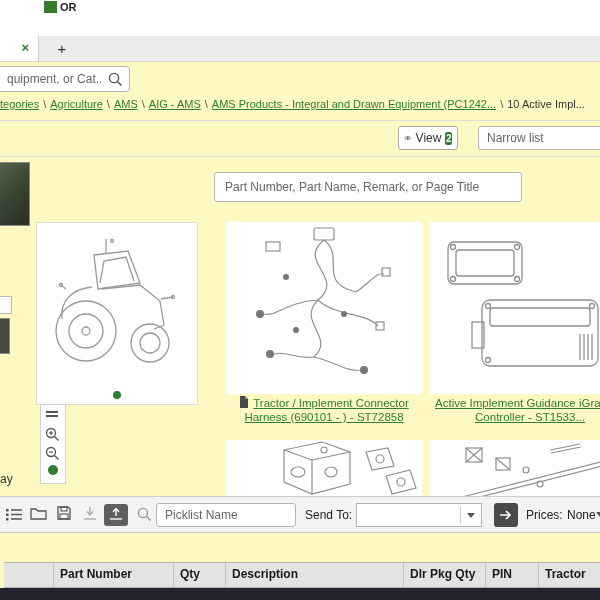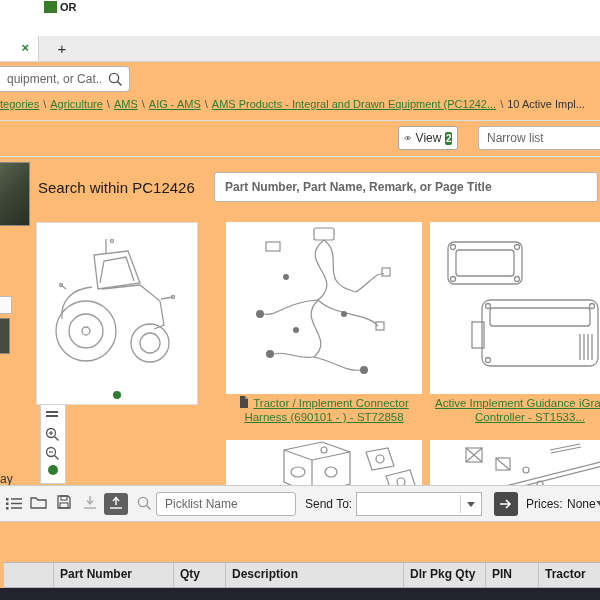--- a/index.html
+++ b/index.html
@@ -1,16 +1,16 @@
 <!DOCTYPE html>
 <html><head>
 <meta charset="utf-8">
 <style>
   html,body{margin:0;padding:0;background:#fff;}
-  #app{position:relative;width:600px;height:600px;overflow:hidden;background:#fdba74;
+  #app{position:relative;width:600px;height:600px;overflow:hidden;background:#fef9c3;
        font-family:"Liberation Sans",sans-serif;color:#222;font-size:12px;}
   .abs{position:absolute;}
   input{font-family:"Liberation Sans",sans-serif;box-sizing:border-box;border:1px solid #b3b3b3;
         border-radius:3px;font-size:12px;color:#333;padding:0 8px;background:#fff;}
   input::placeholder{color:#666;opacity:1;}
   .crumb-link{color:#2E7D32;text-decoration:underline;cursor:pointer;}
   .crumb-sep{color:#555;margin:0 4px;}
   .crumb-current{color:#333;}
   .caption{color:#2E7D32;font-size:11.5px;line-height:14px;text-align:center;cursor:pointer;text-decoration:underline;}
   .hdiv{border-top:1px solid #ddd;height:0;}
@@ -60,22 +60,21 @@
   </div>
   <input class="abs" style="left: 478px; top: 126px; width: 128px; height: 24px;" placeholder="Narrow list">
 
   <div class="abs hdiv" style="left:0;top:156px;width:600px;"></div>
 
   <div class="abs" style="left:-34px;top:162px;width:62px;height:62px;border:1px solid #8a8a8a;background:linear-gradient(135deg,#6b7a5e 0%,#3c4636 60%,#272f22 100%);"></div>
   <div class="abs" style="left:-16px;top:296px;width:26px;height:16px;border:1px solid #bbb;background:#fafafa;"></div>
   <div class="abs" style="left:-24px;top:318px;width:32px;height:34px;border:1px solid #888;background:#454b3f;"></div>
   <div class="abs" style="left:0;top:472px;font-size:12px;color:#333;">ay</div>
 
-  <div class="abs" style="left:38px;top:179px;font-size:15px;font-weight:500;color:#1b1b1b;">Search within PC12426</div>
-  <input class="abs" style="left: 214px; top: 172px; width: 384px; height: 30px; padding: 0px 10px; font-weight: bold;" placeholder="Part Number, Part Name, Remark, or Page Title">
+  <input class="abs" style="left: 214px; top: 172px; width: 308px; height: 30px; padding: 0px 10px;" placeholder="Part Number, Part Name, Remark, or Page Title">
 
   <div class="abs card" style="left:36px;top:222px;width:160px;height:181px;border:1px solid #dcdcdc;cursor:pointer;">
     <svg width="150" height="160" viewBox="0 0 150 160" style="display:block;margin:4px auto 0;">
       <g fill="none" stroke="#999" stroke-width="1.3">
         <circle cx="44" cy="104" r="30"></circle>
           <circle cx="44" cy="104" r="17"></circle>
           <circle cx="44" cy="104" r="4"></circle>
         <circle cx="108" cy="116" r="19"></circle>
           <circle cx="108" cy="116" r="10"></circle>
         <path d="M60 62 L98 58 L118 74 L122 98 L112 102"></path>
@@ -198,21 +197,21 @@
         <rect x="66" y="18" width="14" height="12"></rect>
           <line x1="66" y1="18" x2="80" y2="30"></line>
         <line x1="120" y1="10" x2="150" y2="4"></line>
           <line x1="121" y1="13" x2="151" y2="7"></line>
         <circle cx="96" cy="30" r="3"></circle>
           <circle cx="110" cy="44" r="3"></circle>
       </g>
     </svg>
   </div>
 
-  <div class="abs" style="left:0;top:485px;width:600px;height:37px;background:#f3f3f3;border-top:1px solid #cdcdcd;border-bottom:1px solid #cdcdcd;box-sizing:border-box;">
+  <div class="abs" style="left:0;top:496px;width:600px;height:37px;background:#f3f3f3;border-top:1px solid #cdcdcd;border-bottom:1px solid #cdcdcd;box-sizing:border-box;">
     <svg class="abs" style="left:6px;top:10px;cursor:pointer;" width="17" height="15" viewBox="0 0 17 15">
       <g stroke="#555" stroke-width="1.5">
           <line x1="5" y1="3" x2="16" y2="3"></line>
           <line x1="5" y1="7.5" x2="16" y2="7.5"></line>
           <line x1="5" y1="12" x2="16" y2="12"></line>
         </g>
       <g fill="#555">
           <rect x="0" y="2" width="2.5" height="2.5"></rect>
           <rect x="0" y="6.5" width="2.5" height="2.5"></rect>
           <rect x="0" y="11" width="2.5" height="2.5"></rect>

